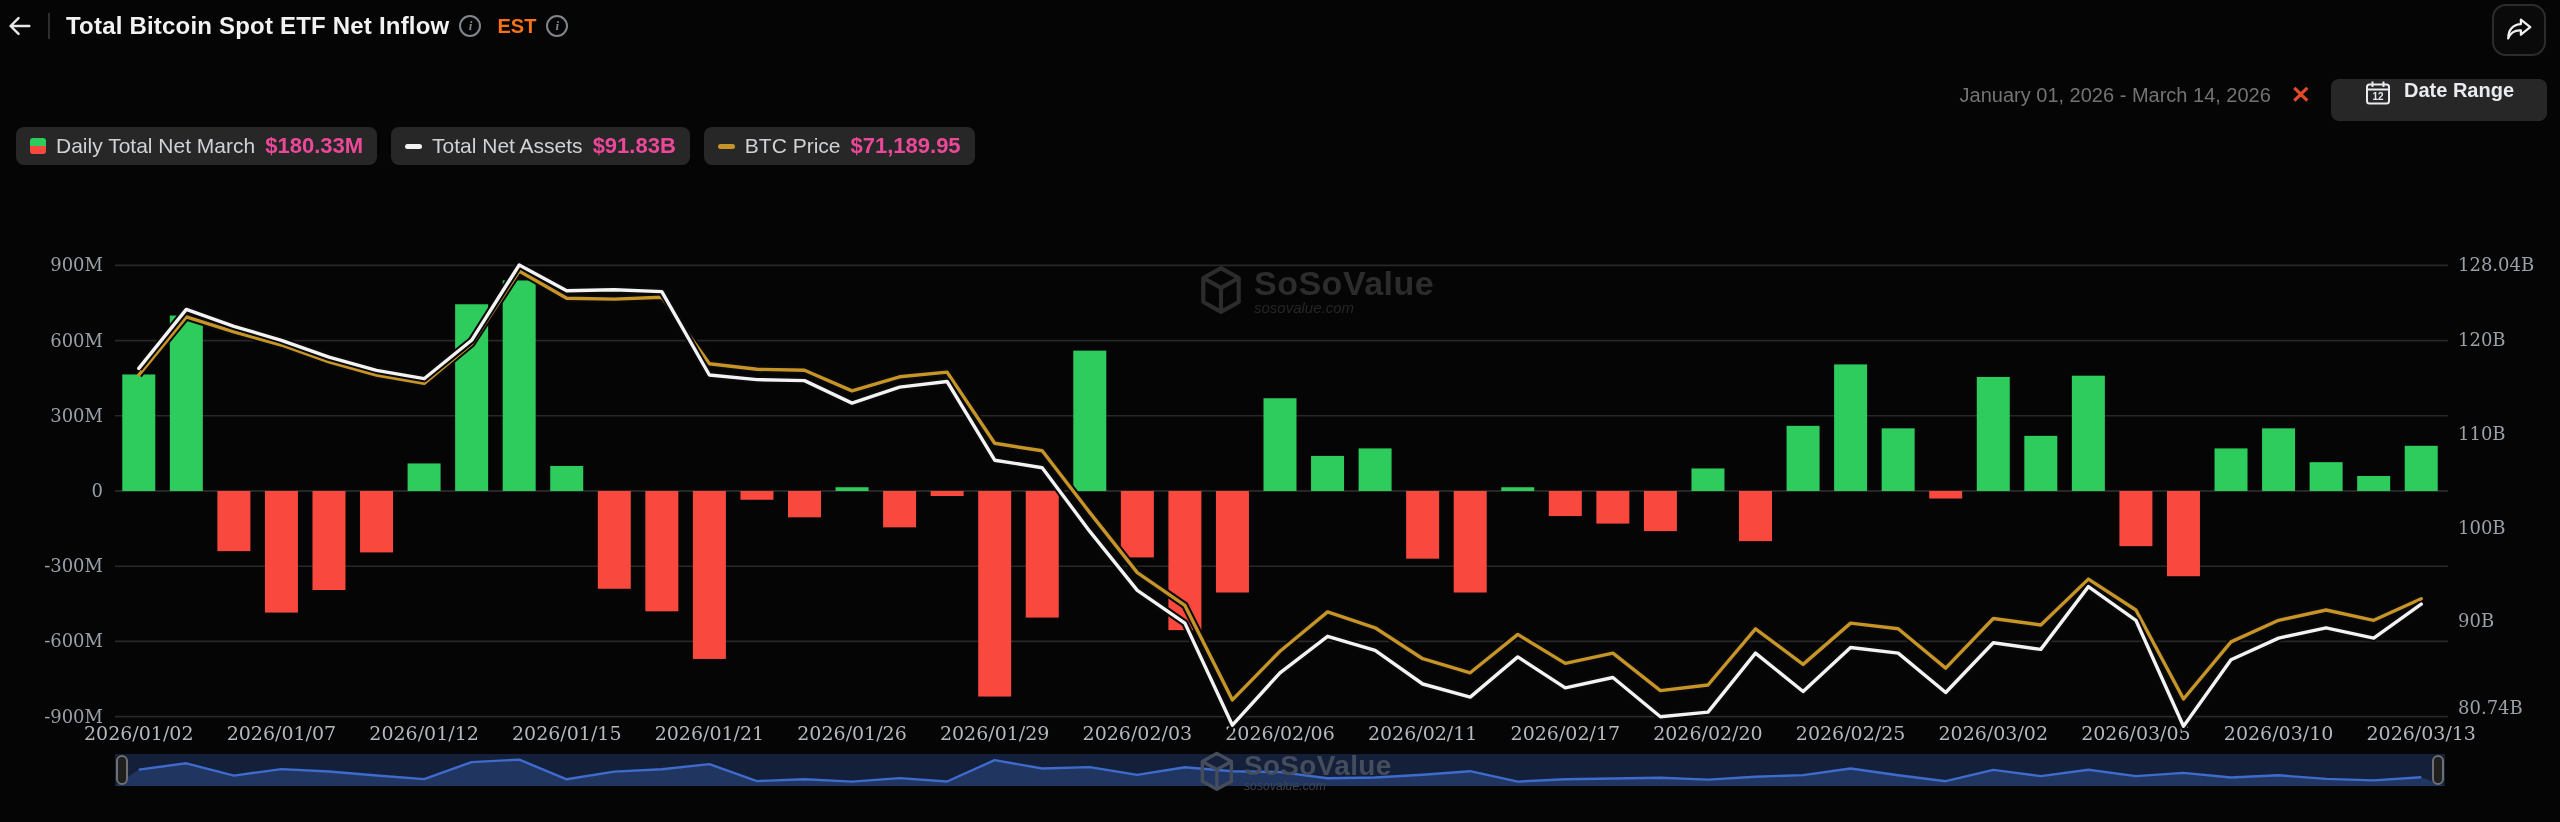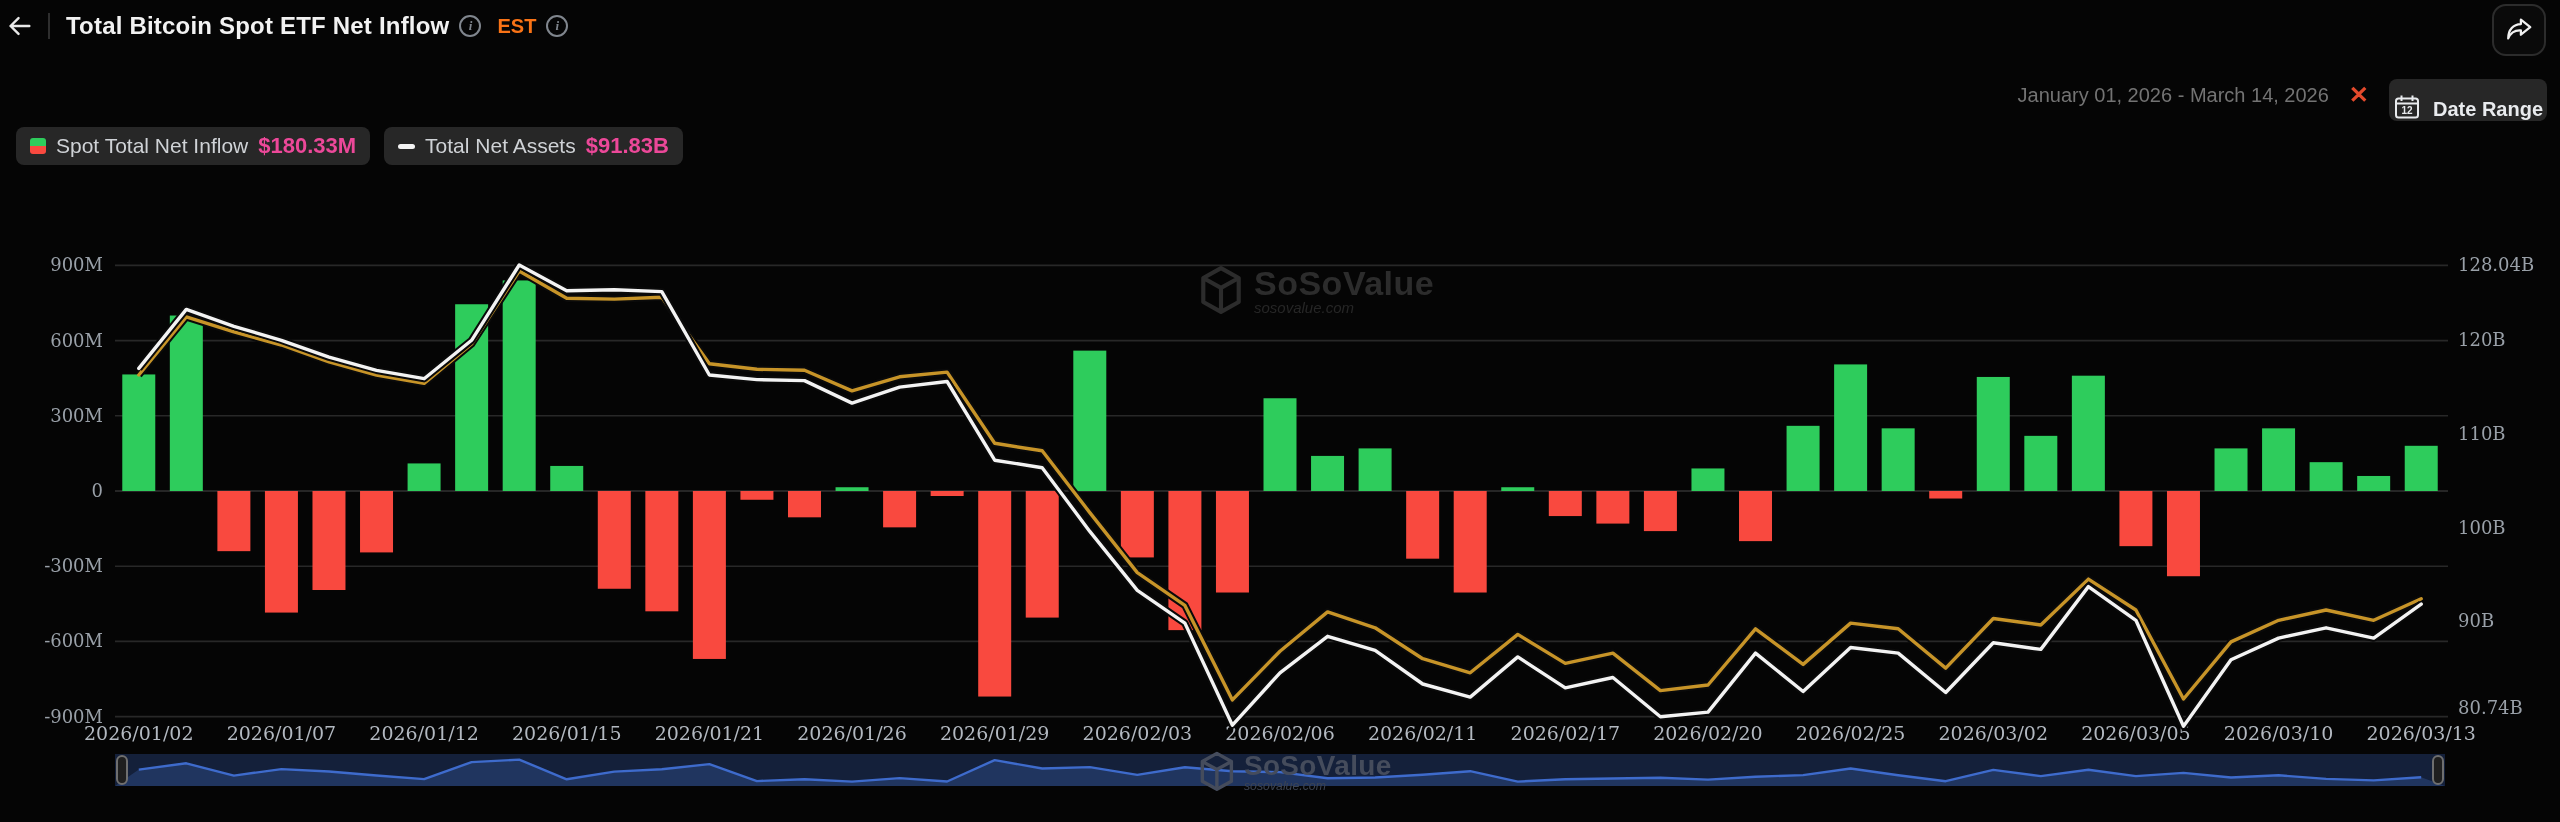--- a/index.html
+++ b/index.html
@@ -19,22 +19,22 @@
   .share-btn { position:absolute; top:4px; right:14px; width:54px; height:52px; background:#0a0a0a;
                border:2px solid #2c2c2c; border-radius:14px; display:flex; align-items:center; justify-content:center; cursor:pointer; }
 
   
   .toolbar { position:absolute; top:74px; right:13px; display:flex; align-items:center; gap:20px; height:42px; }
   .tabs { display:flex; align-items:center; background:#272727; border-radius:8px; padding:4px 6px; height:42px; }
   .tab { border:none; background:none; font-size:20px; color:#c6cad0; padding:6px 16px; cursor:pointer; font-family:inherit; }
   .tab.active { color:#e34a2c; font-weight:600; }
   .daterange-text { font-size:20px; color:#737373; font-weight:500; }
   .clear-x { color:#e34a2c; font-size:24px; font-weight:600; cursor:pointer; line-height:1; }
-  .daterange-btn { display:flex; align-items:flex-end; gap:12px; background:#272727; border:none; border-radius:8px;
-                   height:42px; padding:0 4px; cursor:pointer; font-family:inherit;margin-top:10px; }
+  .daterange-btn { display:flex; align-items:flex-start; gap:12px; background:#272727; border:none; border-radius:8px;
+                   height:42px; padding:0 33px; cursor:pointer; font-family:inherit;margin-top:10px; }
   .daterange-btn span { font-size:20px; font-weight:600; color:#e9ebee; }
 
   
   .legend { position:absolute; top:127px; left:16px; display:flex; gap:14px; }
   .chip { display:flex; align-items:center; gap:10px; background:#272727; border-radius:8px; height:38px; padding:0 14px; }
   .chip .lab { font-size:21px; color:#cfd2d6; }
   .chip .val { font-size:22px; font-weight:700; color:#ec4899; }
   .sw-bar { width:16px; height:16px; border-radius:3px; background:linear-gradient(to bottom,#2ecc5c 0 50%,#f9493f 50% 100%); }
   .sw-line { width:17px; height:5px; border-radius:3px; }
 
@@ -82,27 +82,32 @@
         <path d="M8.5 2.5 V8 M19.5 2.5 V8 M3 10.5 H25" stroke="#e9ebee" stroke-width="2" fill="none"></path>
         <text x="14" y="21" font-size="10" font-weight="700" fill="#e9ebee" text-anchor="middle" font-family="Liberation Sans, sans-serif">12</text>
       </svg>
       <span>Date Range</span>
     </button>
   </div>
 
   <div class="legend">
     <div class="chip">
       <span class="sw-bar"></span>
-      <span class="lab">Spot Total Net Inflow</span>
+      <span class="lab">Daily Total Net March</span>
       <span class="val">$180.33M</span>
     </div>
     <div class="chip">
       <span class="sw-line" style="background:#f3f3f3"></span>
       <span class="lab">Total Net Assets</span>
       <span class="val">$91.83B</span>
+    </div>
+    <div class="chip">
+      <span class="sw-line" style="background:#c79428"></span>
+      <span class="lab">BTC Price</span>
+      <span class="val">$71,189.95</span>
     </div>
   </div>
 
   <svg id="chart" width="2560" height="822">
       <line x1="115" y1="265.4" x2="2448" y2="265.4" stroke="#282828" stroke-width="1.6"></line>
       <text x="103" y="271.4" text-anchor="end" fill="#99a0a8" font-size="18" font-family="DejaVu Serif, Liberation Serif, serif">900M</text>
       <line x1="115" y1="340.6" x2="2448" y2="340.6" stroke="#282828" stroke-width="1.6"></line>
       <text x="103" y="346.6" text-anchor="end" fill="#99a0a8" font-size="18" font-family="DejaVu Serif, Liberation Serif, serif">600M</text>
       <line x1="115" y1="415.8" x2="2448" y2="415.8" stroke="#282828" stroke-width="1.6"></line>
       <text x="103" y="421.8" text-anchor="end" fill="#99a0a8" font-size="18" font-family="DejaVu Serif, Liberation Serif, serif">300M</text>

